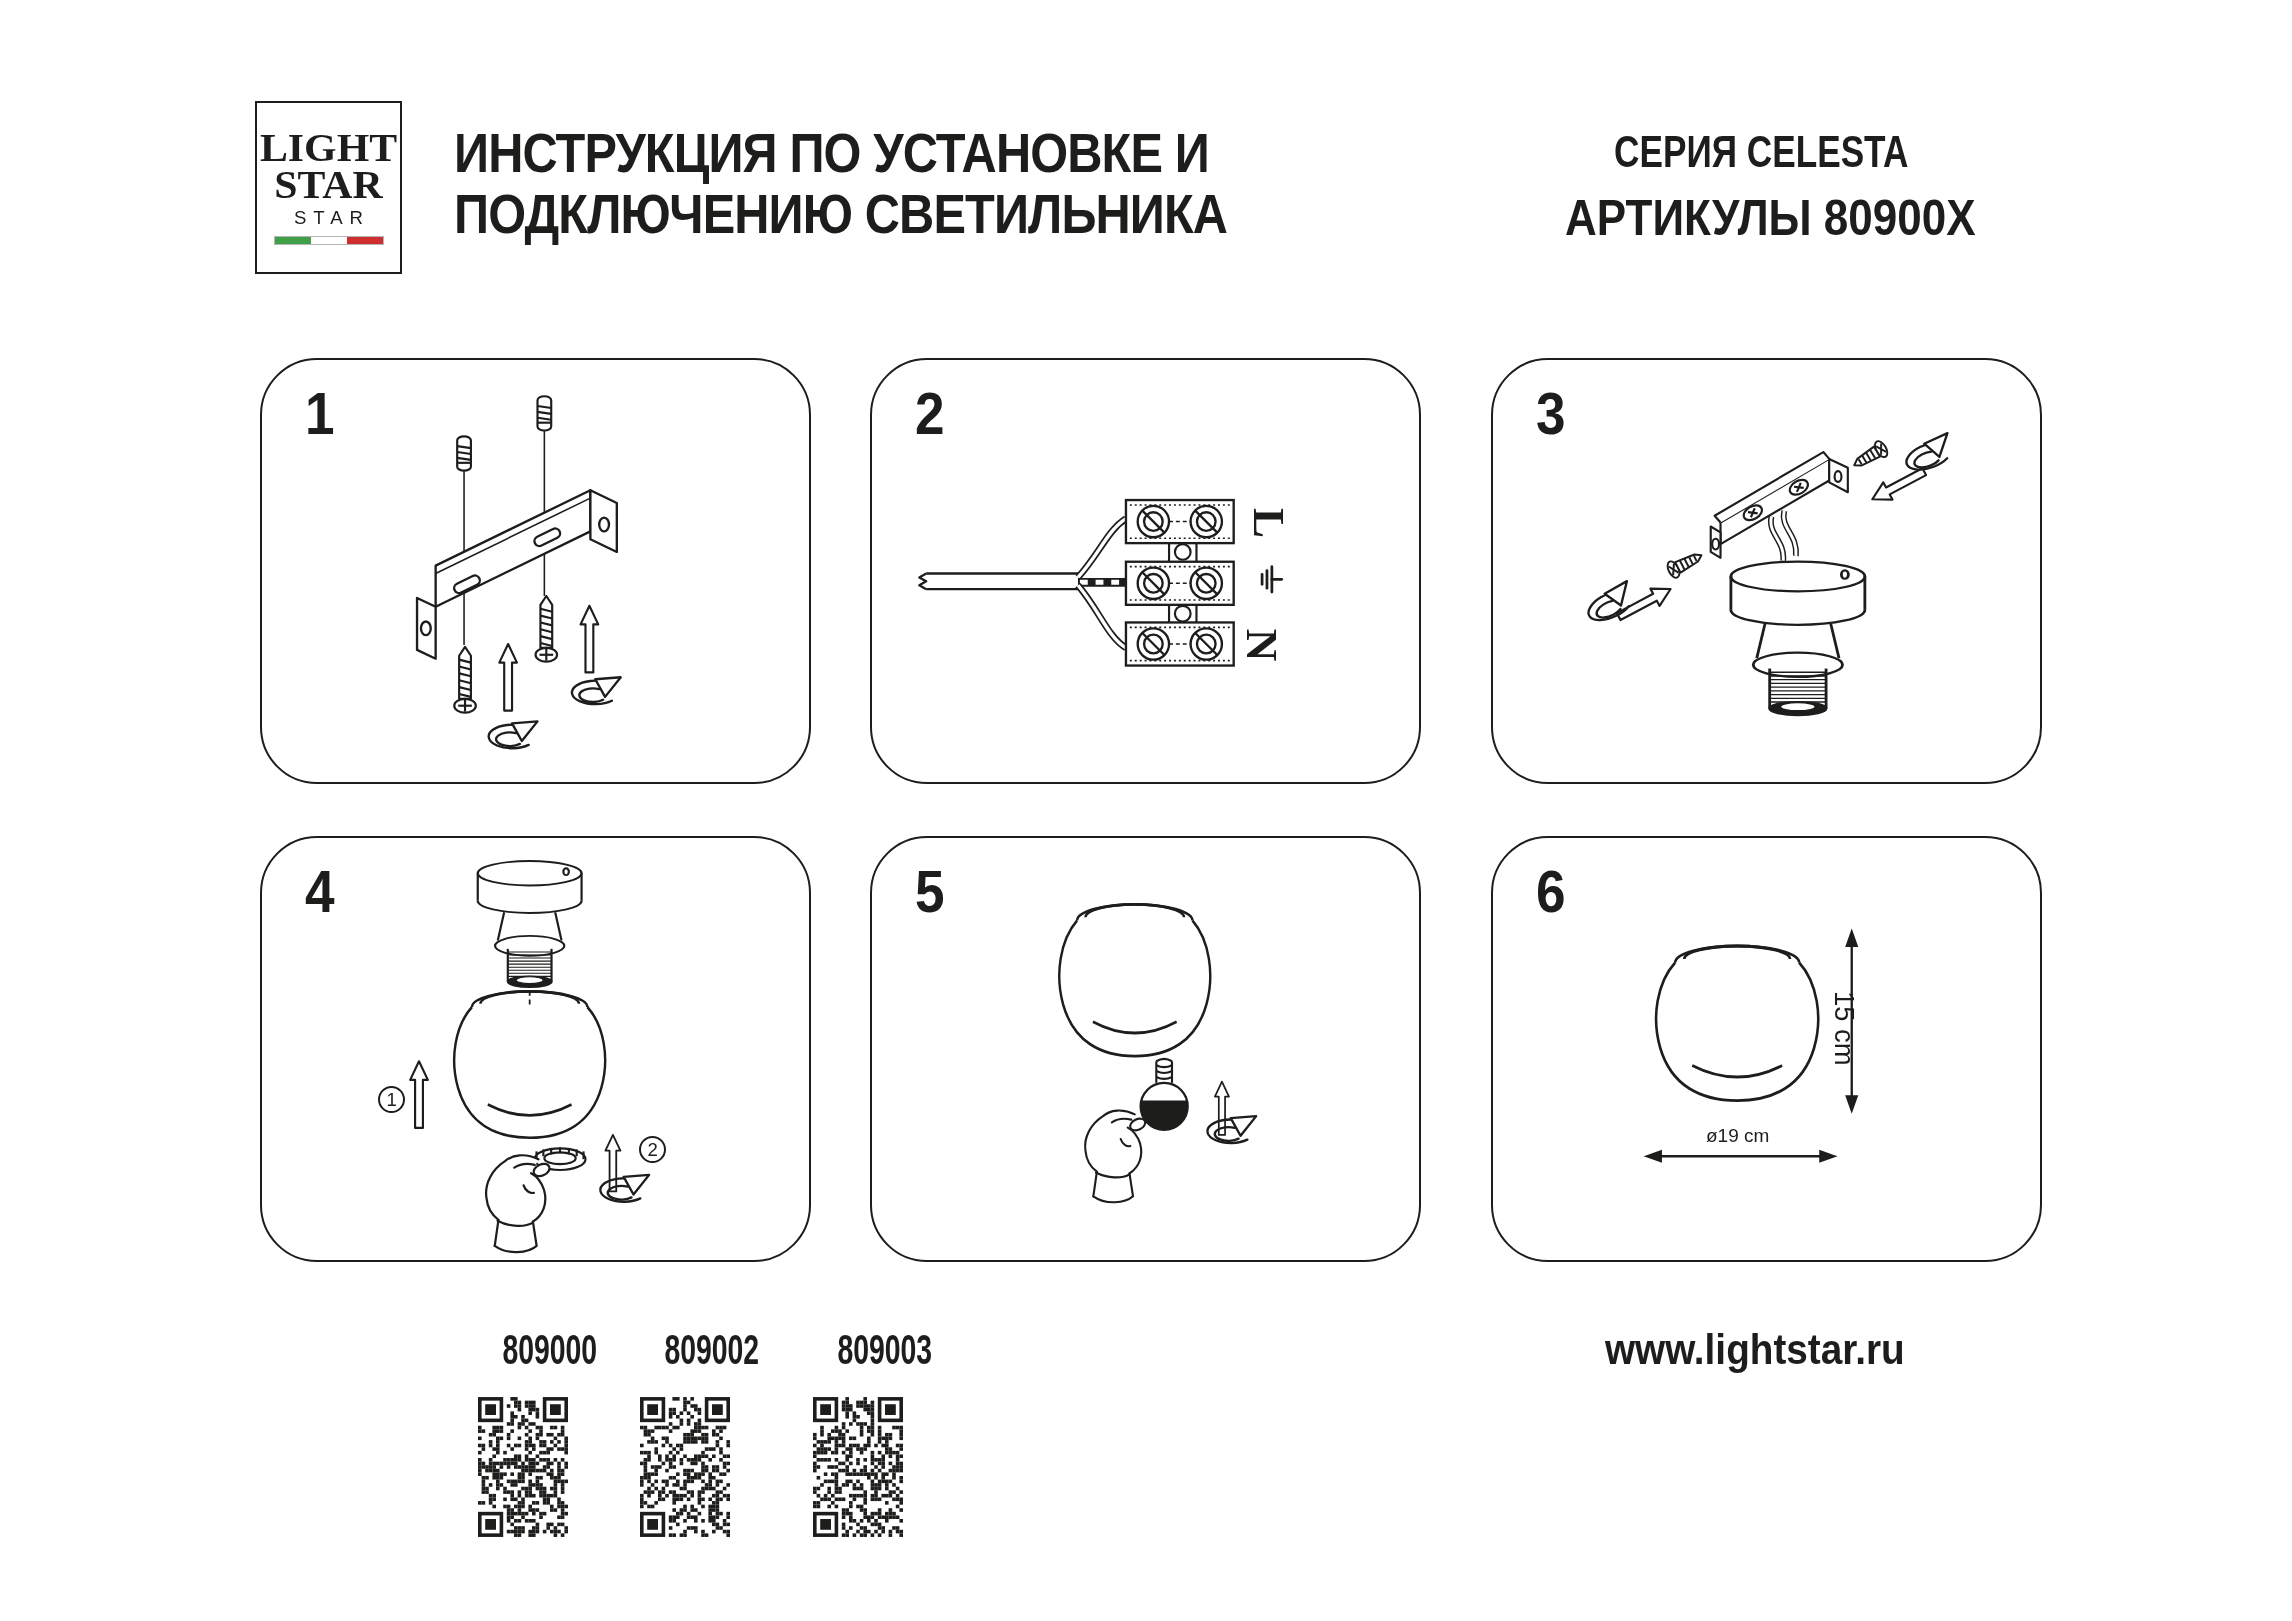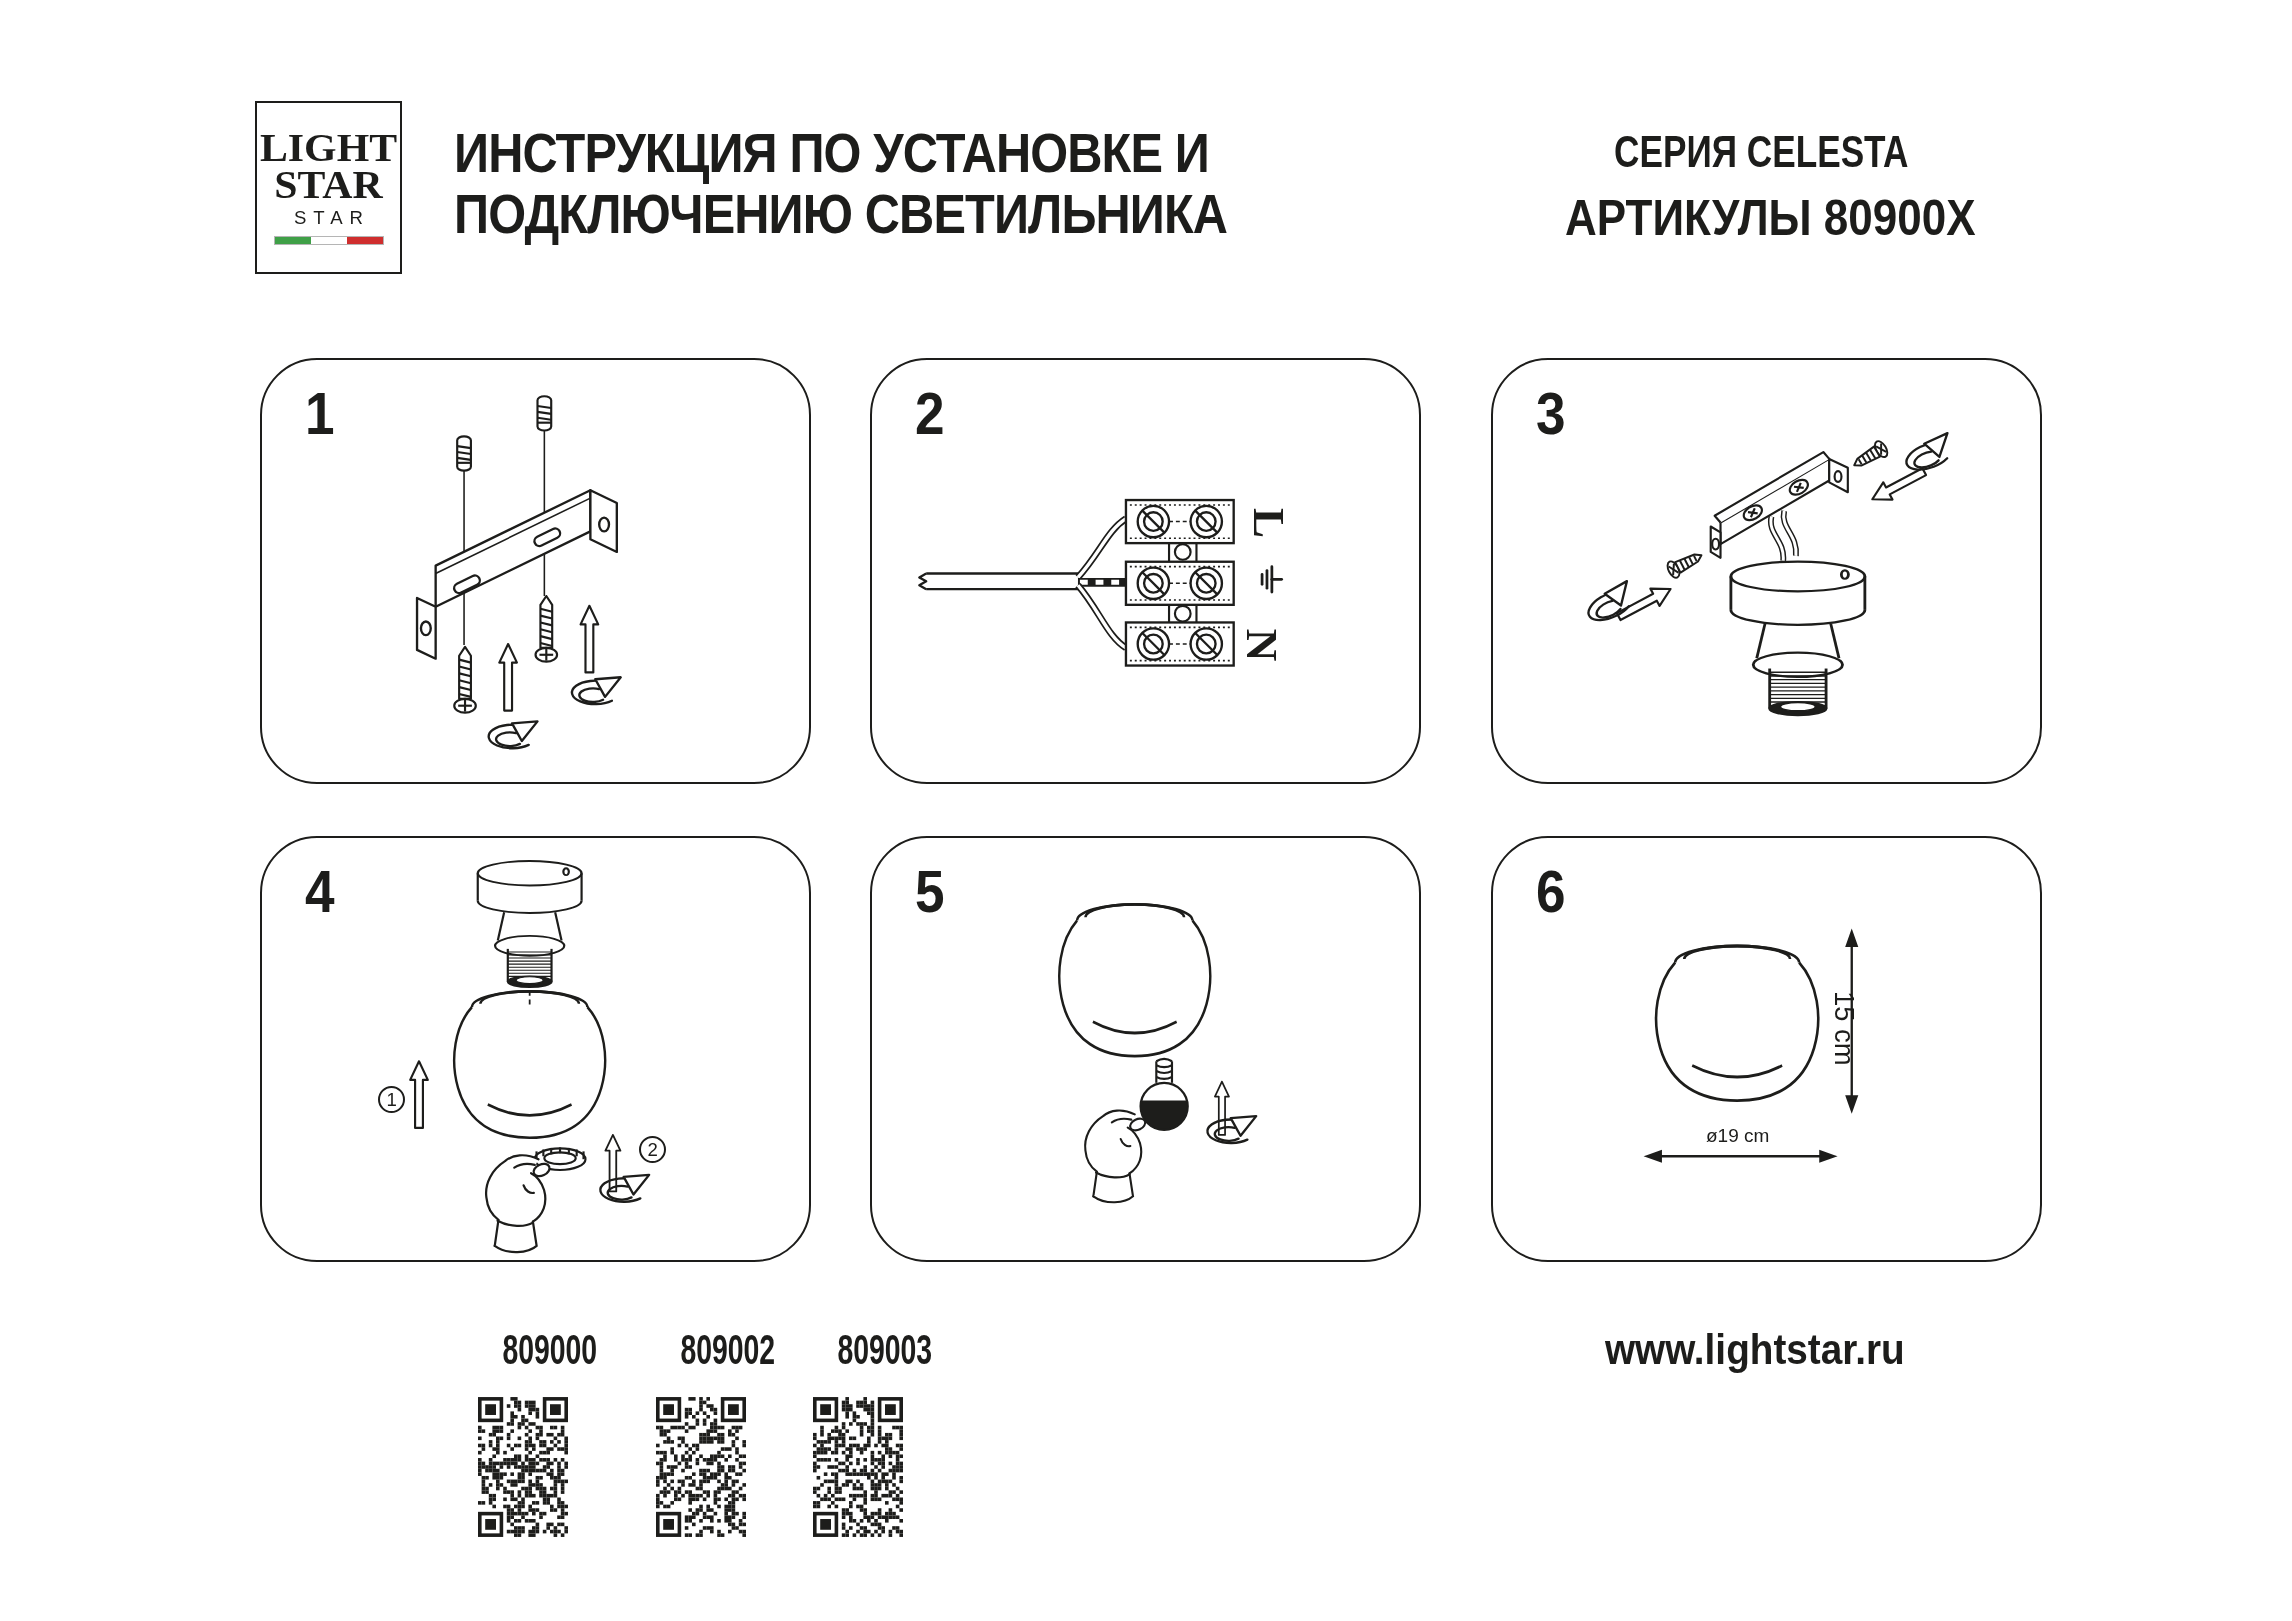--- a/index.html
+++ b/index.html
@@ -719,21 +719,21 @@
       <rect x="3.68" y="3.67" width="18.40" height="18.33" fill="#fff"></rect>
       <rect x="7.36" y="7.33" width="11.04" height="11.00" fill="#1d1d1b"></rect>
       <rect x="66.24" y="0.00" width="25.76" height="25.67" fill="#1d1d1b"></rect>
       <rect x="69.92" y="3.67" width="18.40" height="18.33" fill="#fff"></rect>
       <rect x="73.60" y="7.33" width="11.04" height="11.00" fill="#1d1d1b"></rect>
       <rect x="0.00" y="117.33" width="25.76" height="25.67" fill="#1d1d1b"></rect>
       <rect x="3.68" y="121.00" width="18.40" height="18.33" fill="#fff"></rect>
       <rect x="7.36" y="124.67" width="11.04" height="11.00" fill="#1d1d1b"></rect>
     </svg>
 </div>
-<div class="code-col" style="left:656px">
+<div class="code-col" style="left:640px">
   <span class="code">809002</span>
   <svg class="qr" viewBox="0 0 92 143">
       <rect x="33.12" y="0.00" width="3.68" height="3.67" fill="#1d1d1b"></rect>
       <rect x="36.80" y="0.00" width="3.68" height="3.67" fill="#1d1d1b"></rect>
       <rect x="44.16" y="0.00" width="3.68" height="3.67" fill="#1d1d1b"></rect>
       <rect x="51.52" y="0.00" width="3.68" height="3.67" fill="#1d1d1b"></rect>
       <rect x="44.16" y="3.67" width="3.68" height="3.67" fill="#1d1d1b"></rect>
       <rect x="47.84" y="3.67" width="3.68" height="3.67" fill="#1d1d1b"></rect>
       <rect x="44.16" y="7.33" width="3.68" height="3.67" fill="#1d1d1b"></rect>
       <rect x="51.52" y="7.33" width="3.68" height="3.67" fill="#1d1d1b"></rect>

